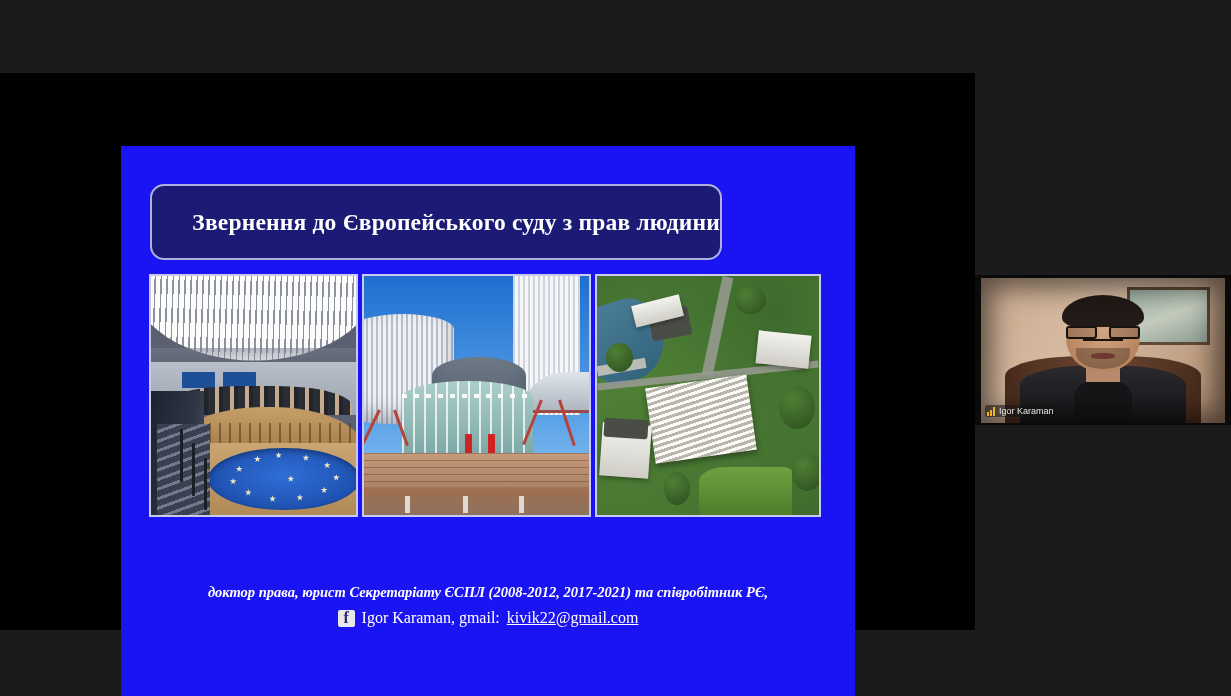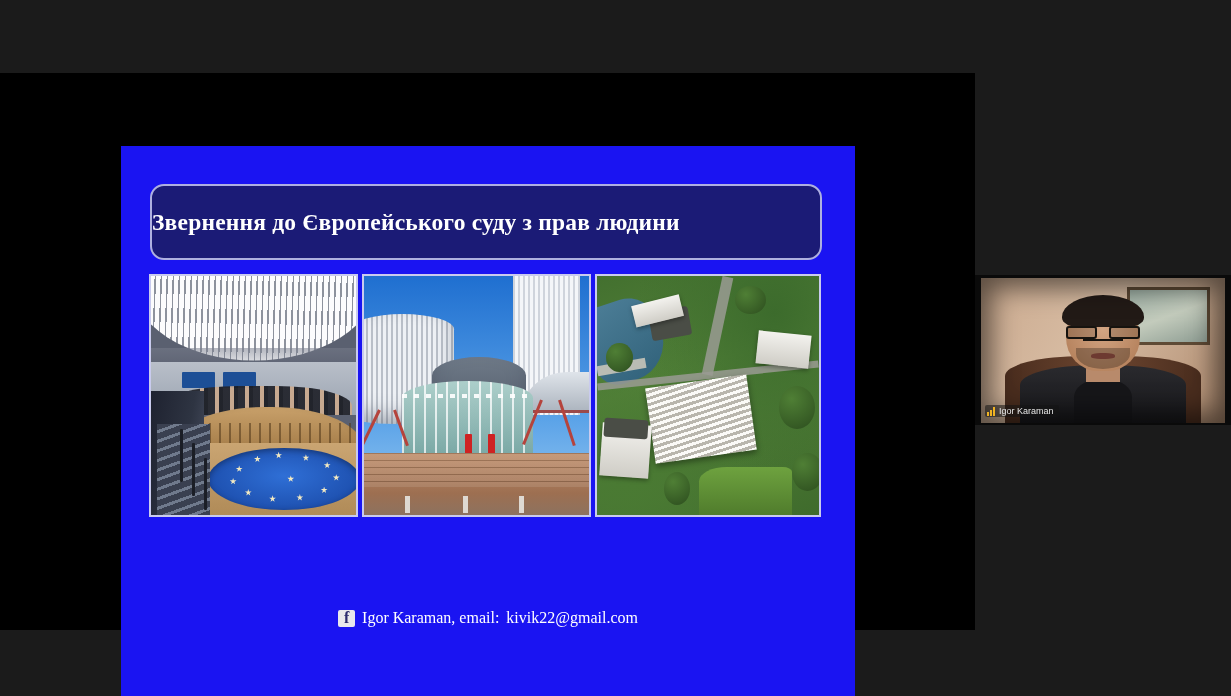--- a/index.html
+++ b/index.html
@@ -40,29 +40,29 @@
     height: 551px;
     background: #1a14f2;
     overflow: hidden;
   }
 
   
   .title-box {
     position: absolute;
     left: 29px;
     top: 38px;
-    width: 672px;
+    width: 572px;
     height: 76px;
     background: #1b1b76;
     border: 2px solid #aeb0e0;
     border-radius: 14px;
     box-sizing: border-box;
     display: flex;
     flex-direction: column;
-    align-items: flex-start;
+    align-items: flex-end;
     justify-content: center;
   }
   .title-line {
     color: #ffffff;
     font-family: "Liberation Serif", serif;
     font-weight: bold;
     font-size: 23.5px;
     line-height: 30px;
     letter-spacing: 0.2px;
     text-align: center;
@@ -370,20 +370,21 @@
     position: absolute;
     left: 0; right: 0; top: -2px;
     text-align: center;
     color: #2b2b6e;
     font-family: "Liberation Serif", serif;
     font-weight: bold;
     font-size: 16px;
   }
   .email-link {
     color: #ffffff;
+    text-decoration: underline;
   }
   .year {
     position: absolute;
     left: 0; top: 508px; width: 100%;
     text-align: center;
     color: #ffffff;
     font-family: "Liberation Serif", serif;
     font-size: 14px;
   }
 
@@ -606,23 +607,24 @@
             <div class="av-tree" style="left:62%; top:4%; width:14%; height:12%"></div>
             <div class="av-tree" style="left:82%; top:46%; width:16%; height:18%"></div>
             <div class="av-tree" style="left:4%; top:28%; width:12%; height:12%"></div>
             <div class="av-tree" style="left:30%; top:82%; width:12%; height:14%"></div>
             <div class="av-tree" style="left:88%; top:74%; width:14%; height:16%"></div>
           </div>
         </div>
 
       </div>
 
+      <div class="credentials">доктор права, юрист Секретаріату ЄСПЛ (2008-2012, 2017-2021) та співробітник РЄ,</div>
       <div class="contact-row">
         <span class="fb-icon"></span>
-        <span>Igor Karaman, email:</span>
+        <span>Igor Karaman, gmail:</span>
         <span class="email-link">kivik22@gmail.com</span>
       </div>
 
     </div>
   </div>
 
   <div class="cam-tile">
     <div class="cam-video">
       <div class="cam-wall"></div>
       <div class="cam-frame"></div>

